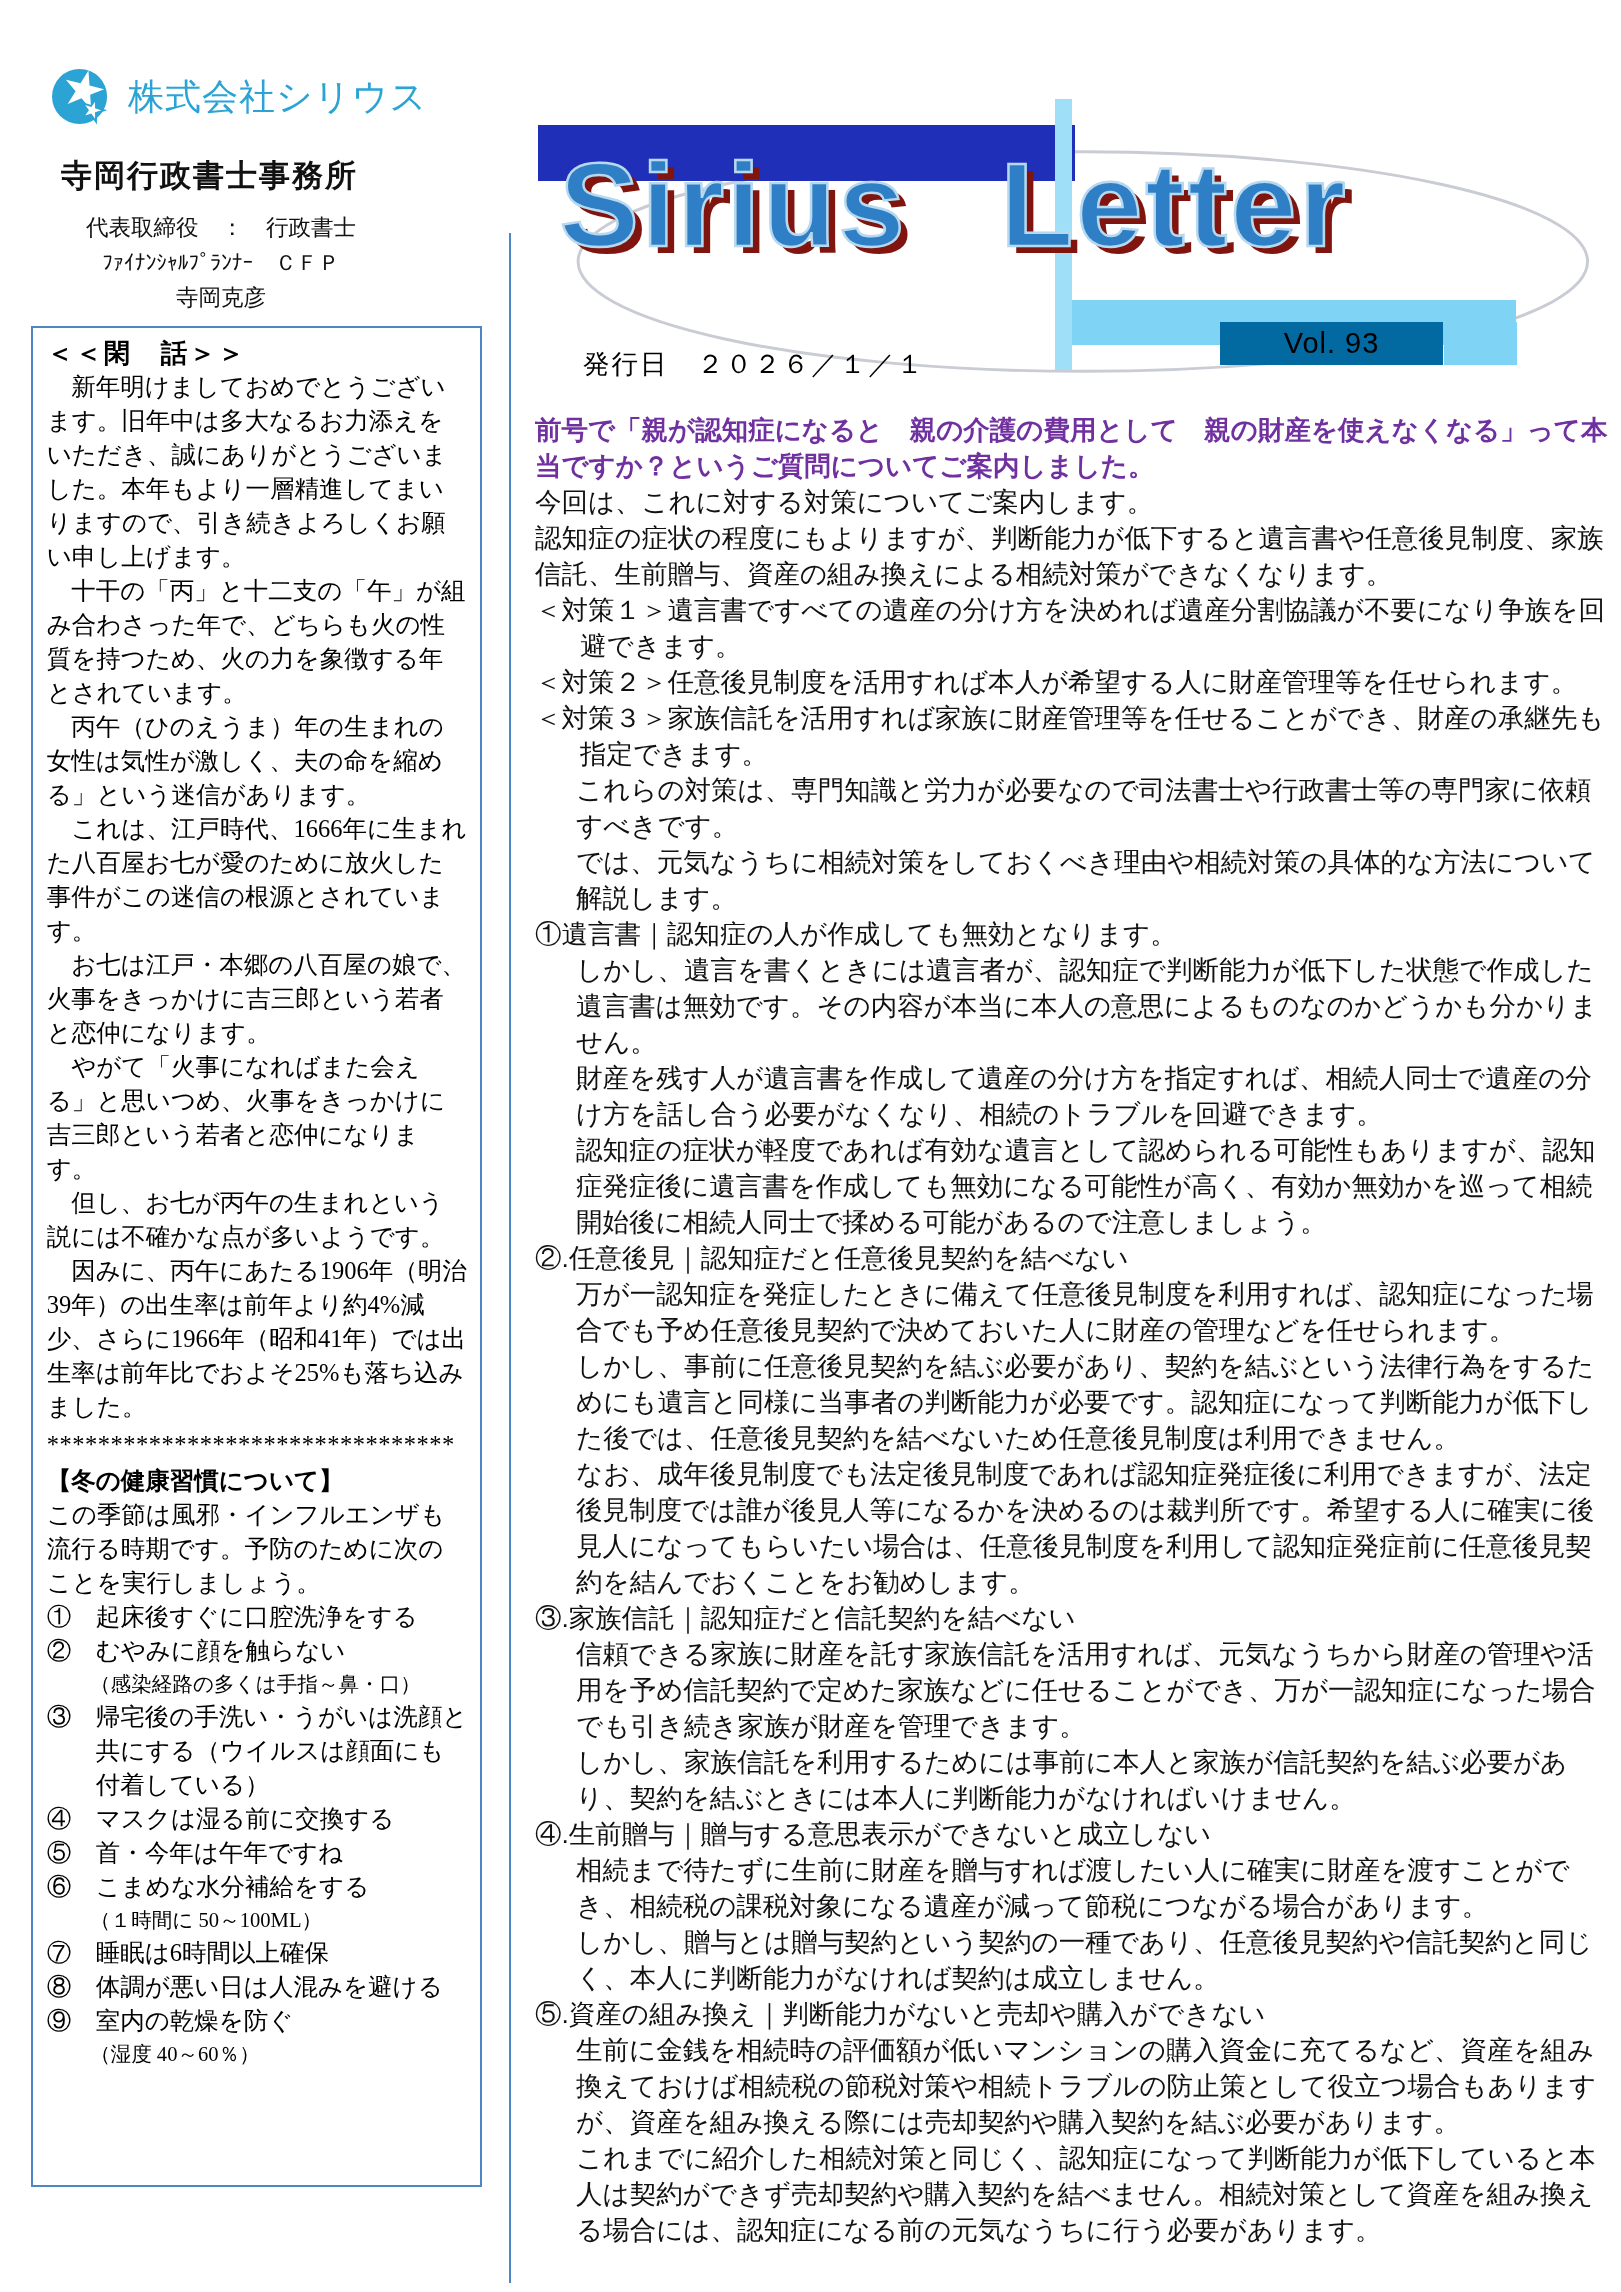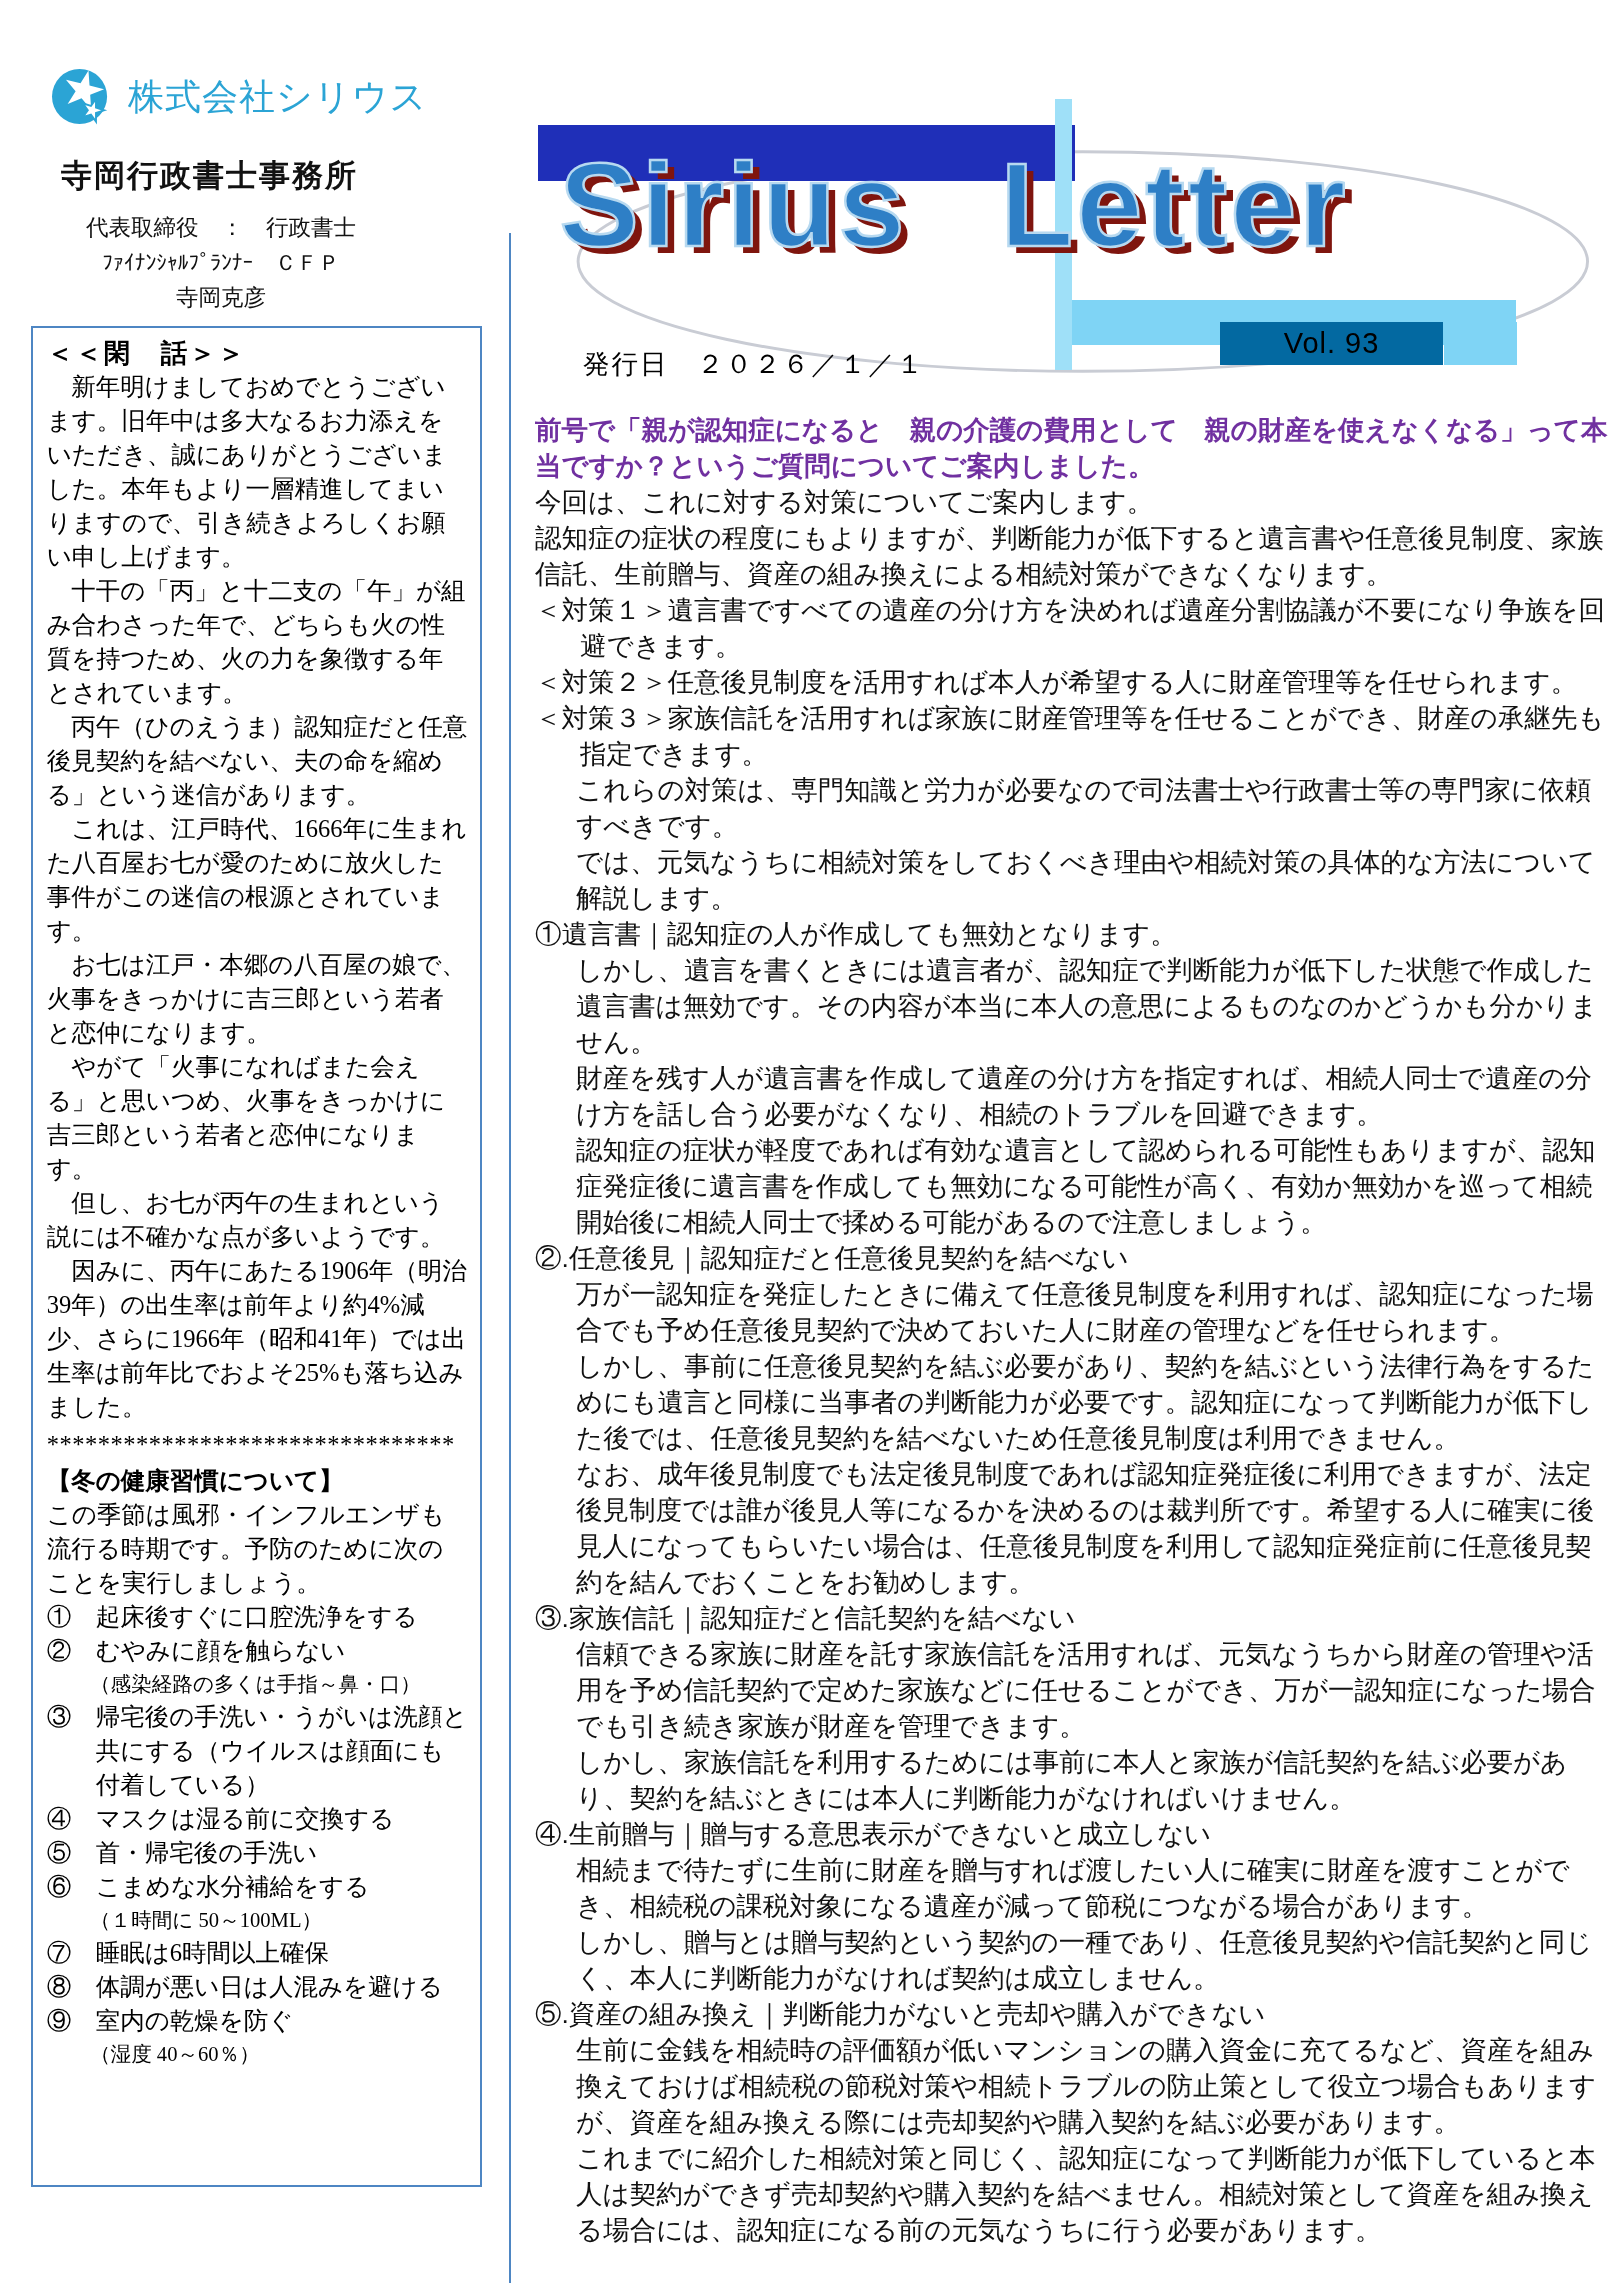--- a/index.html
+++ b/index.html
@@ -95,21 +95,21 @@
 
   <aside class="side-box">
 
       <div class="box-line box-head">＜＜閑　話＞＞</div>
 
       <div class="box-line para">　新年明けましておめでとうございます。旧年中は多大なるお力添えをいただき、誠にありがとうございました。本年もより一層精進してまいりますので、引き続きよろしくお願い申し上げます。</div>
 
 
       <div class="box-line para">　十干の「丙」と十二支の「午」が組み合わさった年で、どちらも火の性質を持つため、火の力を象徴する年とされています。</div>
 
-      <div class="box-line para">　丙午（ひのえうま）認知症だと任意後見契約を結べない、夫の命を縮める」という迷信があります。</div>
+      <div class="box-line para">　丙午（ひのえうま）年の生まれの女性は気性が激しく、夫の命を縮める」という迷信があります。</div>
 
       <div class="box-line para">　これは、江戸時代、1666年に生まれた八百屋お七が愛のために放火した事件がこの迷信の根源とされています。</div>
 
       <div class="box-line para">　お七は江戸・本郷の八百屋の娘で、火事をきっかけに吉三郎という若者と恋仲になります。</div>
 
       <div class="box-line para">　やがて「火事になればまた会える」と思いつめ、火事をきっかけに吉三郎という若者と恋仲になります。</div>
 
       <div class="box-line para">　但し、お七が丙午の生まれという説には不確かな点が多いようです。</div>
 
       <div class="box-line para">　因みに、丙午にあたる1906年（明治39年）の出生率は前年より約4%減少、さらに1966年（昭和41年）では出生率は前年比でおよそ25%も落ち込みました。</div>
@@ -123,21 +123,21 @@
       <div class="box-line li">①　起床後すぐに口腔洗浄をする</div>
 
       <div class="box-line li">②　むやみに顔を触らない</div>
 
       <div class="box-line note">（感染経路の多くは手指～鼻・口）</div>
 
       <div class="box-line li">③　帰宅後の手洗い・うがいは洗顔と共にする（ウイルスは顔面にも付着している）</div>
 
       <div class="box-line li">④　マスクは湿る前に交換する</div>
 
-      <div class="box-line li">⑤　首・帰宅後の手洗い</div>
+      <div class="box-line li">⑤　首・今年は午年ですね</div>
 
       <div class="box-line li">⑥　こまめな水分補給をする</div>
 
       <div class="box-line note">（１時間に 50～100ML）</div>
 
       <div class="box-line li">⑦　睡眠は6時間以上確保</div>
 
       <div class="box-line li">⑧　体調が悪い日は人混みを避ける</div>
 
       <div class="box-line li">⑨　室内の乾燥を防ぐ</div>

